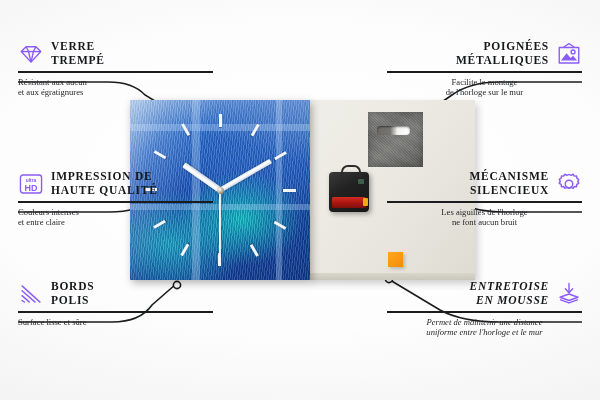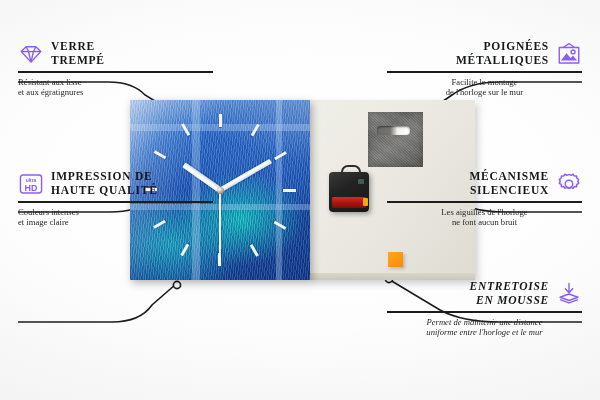--- a/index.html
+++ b/index.html
@@ -185,43 +185,62 @@
             <path d="M10 7 L13 13 L16 26"></path>
             <path d="M22 7 L19 13 L16 26"></path>
         </svg>
         </span>
       <span class="ttl">
         <span>VERRE</span><br><span>TREMPÉ</span>
       </span>
     </div>
     <div class="rule"></div>
     <div class="desc">
-      <span>Résistant aux lisse</span><br><span>et aux égratignures</span>
+      <span>Résistant aux aucun</span><br><span>et aux égratignures</span>
     </div>
   </div>
 
   <div class="callout left" style="left:18px;top:170px;">
     <div class="head">
       <span class="ico">
         <svg viewBox="0 0 32 32">
           <rect x="3" y="5" width="26" height="22" rx="3" fill="none" stroke="currentColor" stroke-width="1.7"></rect>
           <text x="16" y="14" font-family="Liberation Sans, sans-serif" font-size="6" font-weight="bold" text-anchor="middle" fill="currentColor">ultra</text>
           <text x="16" y="24" font-family="Liberation Sans, sans-serif" font-size="11" font-weight="bold" text-anchor="middle" fill="currentColor">HD</text>
         </svg>
         </span>
       <span class="ttl">
         <span>IMPRESSION DE</span><br><span>HAUTE QUALITÉ</span>
       </span>
     </div>
     <div class="rule"></div>
     <div class="desc">
-      <span>Couleurs intenses</span><br><span>et image claire</span>
-    </div>
-  </div>
-
+      <span>Couleurs intenses</span><br><span>et entre claire</span>
+    </div>
+  </div>
+
+  <div class="callout left" style="left:18px;top:280px;">
+    <div class="head">
+      <span class="ico">
+        <svg viewBox="0 0 32 32" stroke="currentColor" stroke-width="1.7" stroke-linecap="round">
+          <path d="M5 6 L27 26"></path>
+            <path d="M5 12 L21 26"></path>
+            <path d="M5 18 L14 26"></path>
+            <path d="M5 24 L8 26"></path>
+        </svg>
+        </span>
+      <span class="ttl">
+        <span>BORDS</span><br><span>POLIS</span>
+      </span>
+    </div>
+    <div class="rule"></div>
+    <div class="desc">
+      <span>Surface lisse et sûre</span>
+    </div>
+  </div>
 
   <div class="callout right" style="left:387px;top:40px;">
     <div class="head">
       <span class="ttl">
         <span>POIGNÉES</span><br><span>MÉTALLIQUES</span>
       </span>
       <span class="ico">
         <svg viewBox="0 0 32 32" fill="none" stroke="currentColor" stroke-width="1.7" stroke-linejoin="round">
           <path d="M16 3 L9 8 M16 3 L23 8"></path>
           <rect x="4" y="8" width="24" height="19"></rect>

